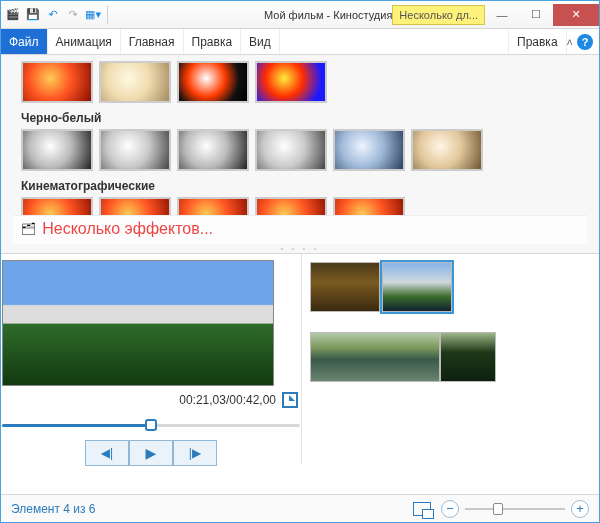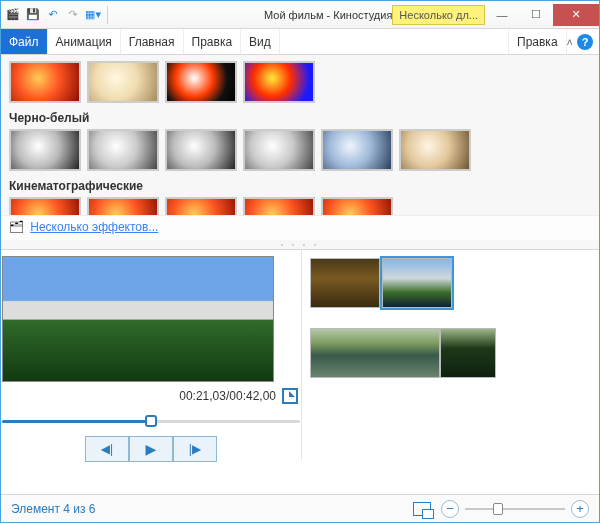--- a/index.html
+++ b/index.html
@@ -12,26 +12,26 @@
 .winbtns { display: flex; }
 .winbtn { width: 34px; height: 22px; display: flex; align-items: center; justify-content: center; color: #555; font-size: 11px; }
 .winbtn.close { background: #c75050; color: #fff; width: 46px; }
 .ribbon-tabs { height: 26px; display: flex; align-items: stretch; border-bottom: 1px solid #d7d7d7; background: #fff; }
 .rtab { padding: 4px 8px; font-size: 12px; color: #333; border-right: 1px solid #eee; display: flex; align-items: center; }
 .rtab.active { background: #1e6fd6; color: #fff; font-weight: 500; }
 .rtab-spacer { flex: 1; }
 .rtab-right { display: flex; align-items: center; gap: 4px; padding-right: 6px; }
 .chev { color: #666; font-size: 11px; }
 .help { width: 16px; height: 16px; border-radius: 50%; background: #1e88e5; color: #fff; font-size: 11px; display: flex; align-items: center; justify-content: center; font-weight: bold; }
-.effects-panel { background: #f7f7f7; border-bottom: 1px solid #d7d7d7; padding: 4px 8px 0; position: relative; }
+.effects-panel { background: #f7f7f7; border-bottom: 1px solid #d7d7d7; padding: 4px 20px 0; position: relative; }
 .effect-row { display: flex; gap: 6px; padding: 2px 0 6px; }
 .thumb { width: 72px; height: 42px; border: 2px solid #ccc; background: #ddd; position: relative; overflow: hidden; }
 .section-label { font-size: 12px; font-weight: bold; color: #333; padding: 2px 0; }
 .multi-row { display: flex; align-items: center; gap: 6px; padding: 4px 0 6px; background: #fdfdfd; border-top: 1px solid #eee; margin: 0 -8px; padding-left: 8px; }
-.multi-row .lbl { font-size: 12px; text-decoration: underline; color: #3b82f6; }
+.multi-row .lbl { font-size: 16px; color: #ef4444; }
 .grip { text-align: center; color: #ccc; font-size: 8px; letter-spacing: 3px; margin: 0 -8px; }
 .workspace { display: flex; height: 210px; }
 .preview-side { width: 300px; padding: 6px 1px; }
 .preview { width: 272px; height: 126px; background: #3a6b2a; border: 1px solid #888; position: relative; overflow: hidden; }
 .time-row { display: flex; justify-content: flex-end; align-items: center; gap: 6px; font-size: 12px; color: #333; padding: 6px 2px; }
 .fs-icon { width: 16px; height: 16px; border: 2px solid #2b7bbd; position: relative; }
 .fs-icon::after { content:''; position:absolute; right:1px; top:1px; border:3px solid transparent; border-left-color:#2b7bbd; border-bottom-color:#2b7bbd; width:0; height:0; }
 .slider { position: relative; height: 18px; margin: 2px 0 6px; }
 .slider-track { position: absolute; top: 8px; left: 0; right: 0; height: 3px; background: #d8d8d8; border-radius: 2px; }
 .slider-fill { position: absolute; top: 8px; left: 0; height: 3px; background: #2b7bbd; border-radius: 2px; }

